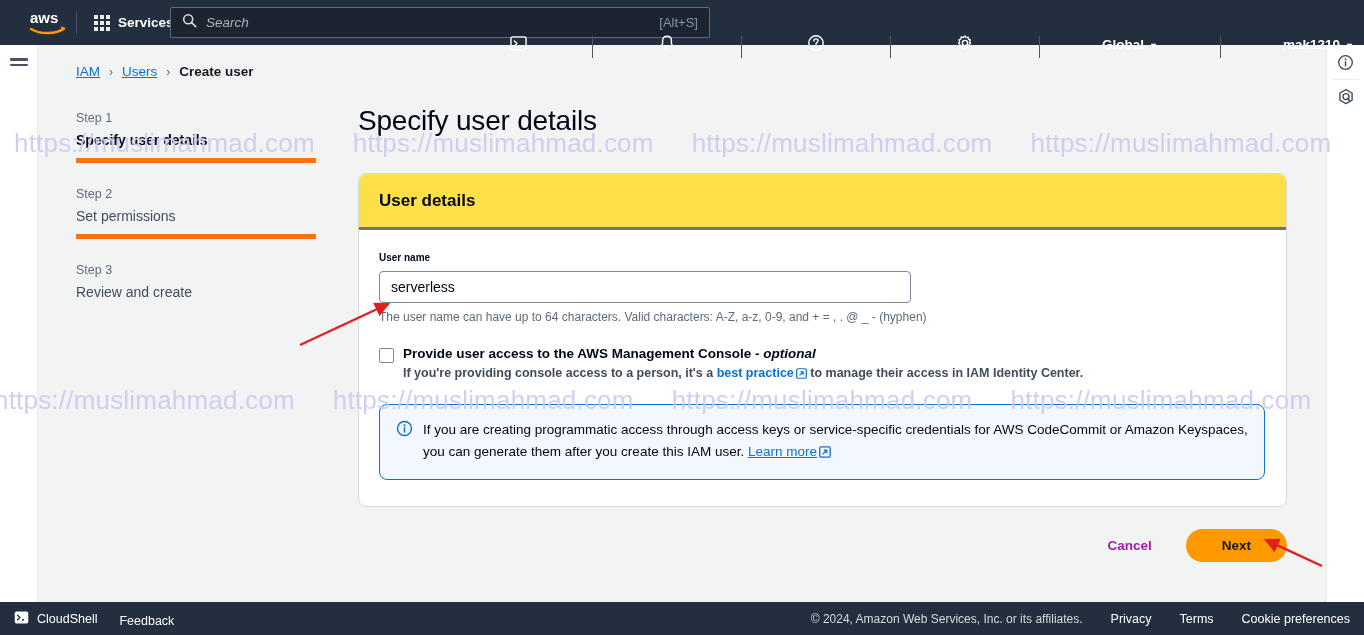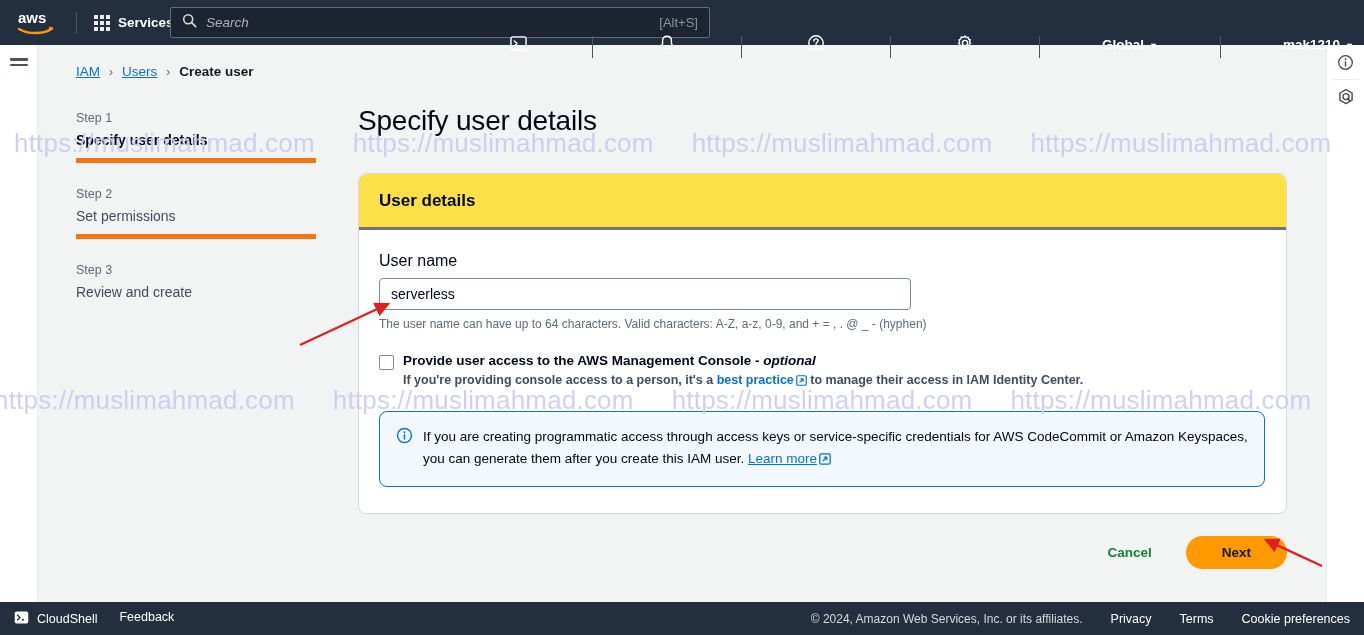--- a/index.html
+++ b/index.html
@@ -14,21 +14,21 @@
   
   .topnav {
     position: absolute; top: 0; left: 0;
     width: 1364px; height: 45px;
     background: #232f3e;
     display: flex; align-items: center;
     z-index: 40;
   }
   .aws-logo {
     width: 52px; margin-left: 16px;
-    display: flex; flex-direction: column; align-items: flex-start;
+    display: flex; flex-direction: column; align-items: flex-end;
     cursor: pointer;
   }
   .aws-logo svg { display: block; }
   .nav-div { width: 1px; height: 22px; background: #4b5565; margin: 0 8px; }
   .services-btn {
     display: flex; align-items: center; gap: 8px;
     padding: 6px 9px; cursor: pointer; border-radius: 2px;
   }
   .grid-icon { display: grid; grid-template-columns: repeat(3,4px); gap: 2px; }
   .grid-icon i { width: 4px; height: 4px; background: #e9ebed; display: block; }
@@ -134,21 +134,21 @@
   .card-head {
     padding: 17px 20px 16px;
     border-bottom: 3px solid #737373;
     background: #fde047;
     border-radius: 8px 8px 0 0;
   }
   .card-head h2 { font-size: 17px; color: #000716; font-weight: bold; }
   .card-body { padding: 22px 20px 26px; }
 
   .field-label {
-    font-size: 16px; font-weight: normal; color: #000716; margin-bottom: 8px;
+    font-size: 10px; font-weight: bold; color: #000716; margin-bottom: 8px;
   }
   .text-input {
     width: 532px; height: 32px;
     border: 1px solid #7d8998; border-radius: 4px;
     padding: 0 11px; font-size: 14px; color: #000716;
     font-family: "Liberation Sans", sans-serif;
     background: #ffffff; outline: none;
   }
   .hint { font-size: 12px; color: #5f6b7a; margin-top: 7px; }
 
@@ -177,40 +177,40 @@
   .alert-txt {
     font-size: 13.5px; color: #000716; line-height: 1.62;
   }
   .alert-txt .inline-link { text-decoration: underline; }
 
   .actions {
     display: flex; justify-content: flex-end; align-items: center;
     gap: 22px; margin-top: 22px; padding-right: 1px;
   }
   .cancel-btn {
-    font-size: 13.5px; font-weight: bold; color: #15803d;
+    font-size: 13.5px; font-weight: bold; color: #a21caf;
     cursor: pointer; padding: 8px 12px; background: none; border: none;
     font-family: "Liberation Sans", sans-serif;
   }
   .next-btn {
     background: #ff9900; border: none; border-radius: 18px;
     color: #16191f; font-size: 13.5px; font-weight: bold;
     padding: 9px 36px; cursor: pointer;
     font-family: "Liberation Sans", sans-serif;
   }
 
   
   .footer {
     position: absolute; left: 0; bottom: 0;
     width: 1364px; height: 33px;
     background: #232f3e;
     display: flex; align-items: center;
     z-index: 40;
   }
-  .foot-left { display: flex; align-items: flex-start; margin-left: 14px; gap: 22px; }
+  .foot-left { display: flex; align-items: flex-end; margin-left: 14px; gap: 22px; }
   .shell-btn {
     display: flex; align-items: center; gap: 8px;
     color: #ffffff; font-size: 12.5px; cursor: pointer;
   }
   .foot-link { color: #ffffff; font-size: 12.5px; cursor: pointer; }
   .foot-right {
     position: absolute; right: 14px;
     display: flex; align-items: center; gap: 28px;
   }
   .copy { color: #d5dbdb; font-size: 12px; margin-left: 19px; }

